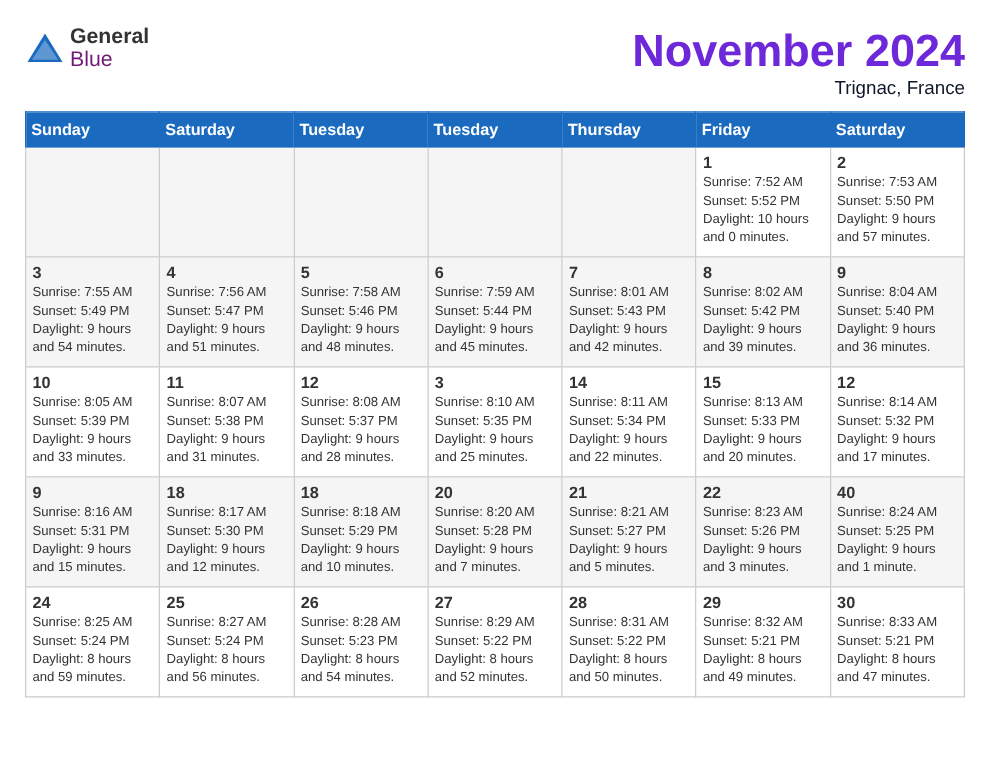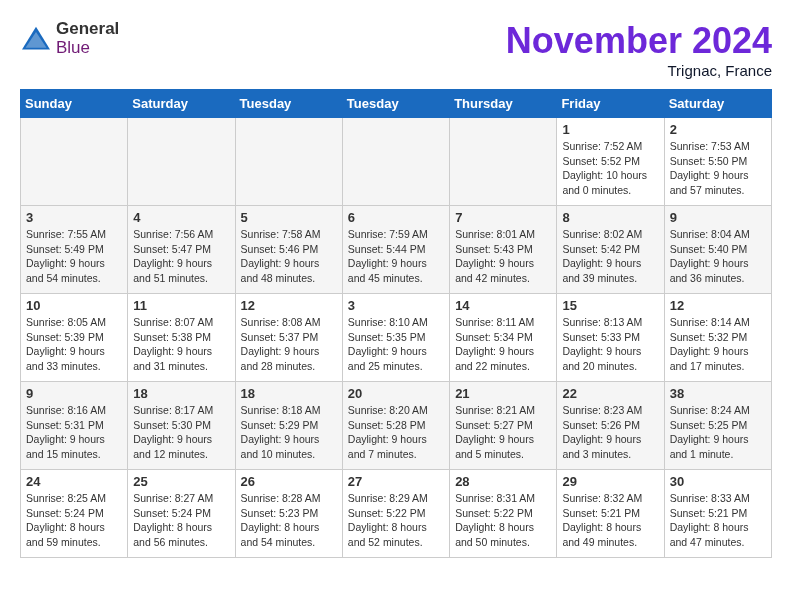--- a/index.html
+++ b/index.html
@@ -212,21 +212,21 @@
         </td>
         <td>
           <div class="day-num">21</div>
           <div class="day-detail">Sunrise: 8:21 AM<br>Sunset: 5:27 PM<br>Daylight: 9 hours and 5 minutes.</div>
         </td>
         <td>
           <div class="day-num">22</div>
           <div class="day-detail">Sunrise: 8:23 AM<br>Sunset: 5:26 PM<br>Daylight: 9 hours and 3 minutes.</div>
         </td>
         <td>
-          <div class="day-num">38</div>
+          <div class="day-num">40</div>
           <div class="day-detail">Sunrise: 8:24 AM<br>Sunset: 5:25 PM<br>Daylight: 9 hours and 1 minute.</div>
         </td>
       </tr>
       <tr>
         <td>
           <div class="day-num">24</div>
           <div class="day-detail">Sunrise: 8:25 AM<br>Sunset: 5:24 PM<br>Daylight: 8 hours and 59 minutes.</div>
         </td>
         <td>
           <div class="day-num">25</div>

